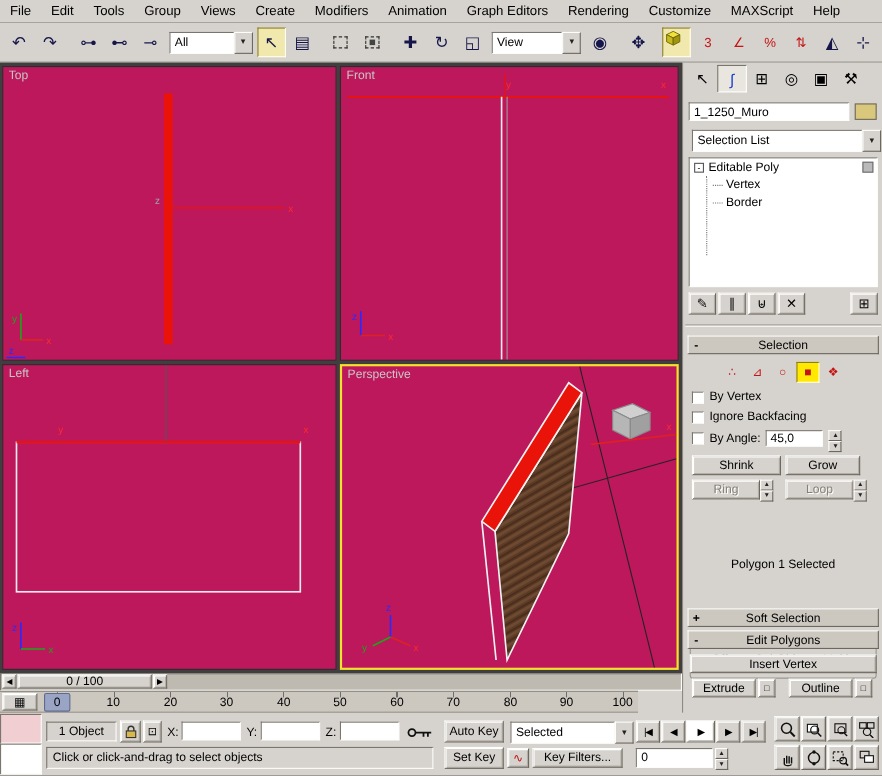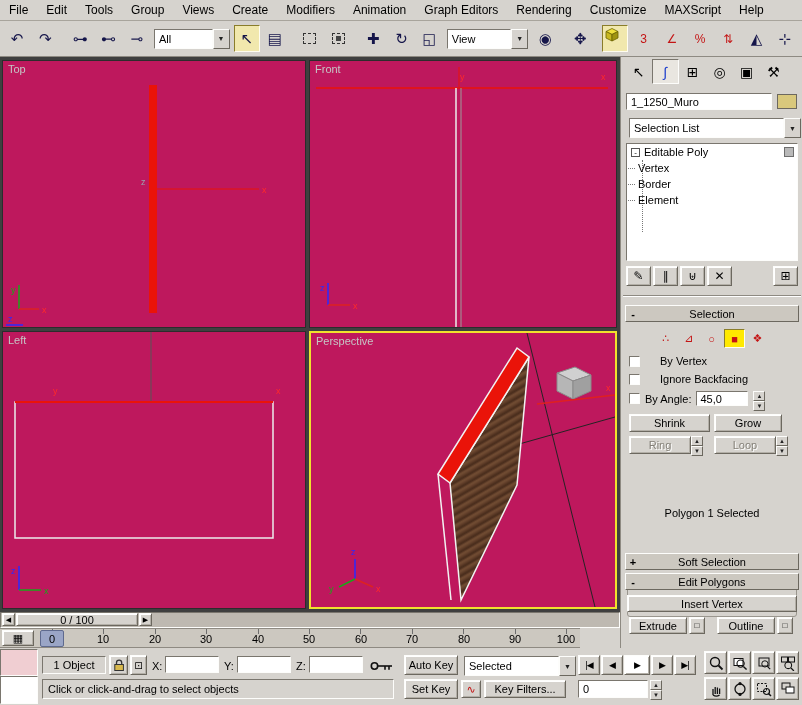--- a/index.html
+++ b/index.html
@@ -32,28 +32,28 @@
 
 .cmd{left:620px;top:57px;width:182px;height:591px;background:#d6d3ce;border-left:1px solid #8e8a82}
 .ctab{width:27px;height:25px;display:flex;align-items:center;justify-content:center;font-size:14px;border:1px solid transparent}
 .ctab.active{background:#e9e6e0;border-color:#7a766e #fdfdfb #fdfdfb #7a766e}
 .rollout{height:17px;display:flex;align-items:center;background:#ccc8c0;border:1px solid;border-color:#fdfdfb #6c685f #6c685f #fdfdfb;font-size:11px}
 .rollout .sign{width:14px;text-align:center;font-weight:bold}
 .rollout .rtitle{flex:1;text-align:center;margin-right:14px}
 .stackbox{background:#fff;border:1px solid;border-color:#7a766e #fdfdfb #fdfdfb #7a766e;overflow:hidden;position:relative}
 .srow{height:16px;display:flex;align-items:center;position:relative}
 .srow.root{padding-left:4px}
-.srow.child{padding-left:12px}
+.srow.child{padding-left:34px}
 .srow.child::before{content:"";width:9px;border-top:1px dotted #777;margin-right:3px;margin-left:-13px}
 .srow.sel{background:#ffee00}
 .minusbox{width:9px;height:9px;border:1px solid #555;font-size:8px;line-height:7px;text-align:center;margin-right:4px;background:#fff}
 .sq-widget{position:absolute;right:3px;top:3px;width:10px;height:10px;background:#b9b9b9;border:1px solid #6e6e6e}
 .treeline{position:absolute;left:15px;top:16px;height:72px;border-left:1px dotted #777}
 .mtool{width:25px;height:20px;font-size:12px}
-.chk{display:flex;align-items:center;gap:20px}
+.chk{display:flex;align-items:center;gap:5px}
 .chkbox{width:11px;height:11px;background:#fff;border:1px solid;border-color:#7a766e #fdfdfb #fdfdfb #7a766e}
 .spin{width:12px;display:flex;flex-direction:column}
 .spin span{flex:1;font-size:6px;line-height:8px;text-align:center;background:#d6d3ce;border:1px solid;border-color:#fdfdfb #6c685f #6c685f #fdfdfb;color:#222}
 .gbox{border:1px solid #9a968e;border-radius:3px;position:relative}
 .gbox .legend{position:absolute;top:-7px;left:8px;background:#d6d3ce;padding:0 3px}
 .radio{width:11px;height:11px;border-radius:50%;background:#fff;border:1px solid;border-color:#7a766e #fdfdfb #fdfdfb #7a766e;position:relative}
 .radio.on::after{content:"";position:absolute;left:2px;top:2px;width:5px;height:5px;border-radius:50%;background:#111}
 .dis{color:#848078;text-shadow:1px 1px 0 #fff}
 .subicon{width:21px;height:19px;display:flex;align-items:center;justify-content:center;color:#c41414;font-size:11px;border:1px solid transparent}
 .subicon.pressed{background:#ffe900;border-color:#8a7d2a #fffdf0 #fffdf0 #8a7d2a}
@@ -330,23 +330,20 @@
       <span class="minusbox">-</span>
       <span>Editable Poly</span>
       <span class="sq-widget"></span>
     </div>
     <div class="srow child">
         <span>Vertex</span>
       </div>
     <div class="srow child">
         <span>Border</span>
       </div>
-    <div class="srow child">
-        <span>Element</span>
-      </div>
   </div>
 
   <div class="abs" style="left:5px;top:209px;width:172px;display:flex;gap:2px">
     <div class="raised btn mtool">
         <span>✎</span>
       </div>
     <div class="raised btn mtool">
         <span>∥</span>
       </div>
     <div class="raised btn mtool">

